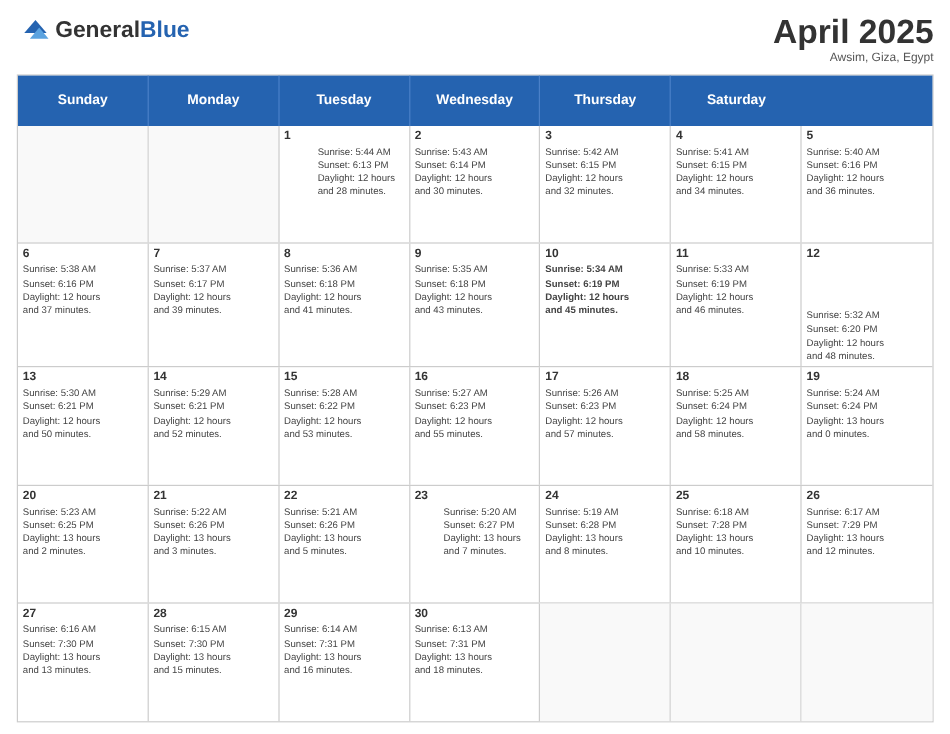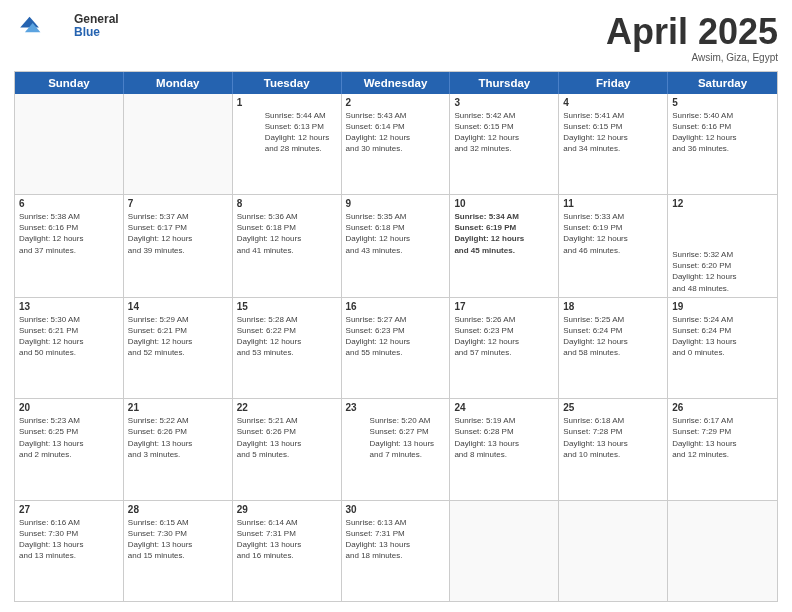--- a/index.html
+++ b/index.html
@@ -23,37 +23,36 @@
       align-items: flex-start;
       margin-bottom: 8px;
     }
     .logo {
       display: flex;
       align-items: center;
       gap: 4px;
     }
     .logo-text {
       display: flex;
-      flex-direction: column;
-      font-size: 12px;
+      flex-direction: row;
+      font-size: 19px;
       font-weight: bold;
       color: #333;
       line-height: 1.1;
-      margin-left: 28px;
     }
     .logo-text span:first-child { color: #333; }
     .logo-icon {
       width: 28px;
       height: 28px;
     }
     .title-block {
       text-align: right;
     }
     .main-title {
-      font-size: 36px;
+      font-size: 28px;
       font-weight: bold;
       color: #333;
       line-height: 1.1;
     }
     .subtitle {
       font-size: 10px;
       color: #555;
     }
     .calendar {
       flex: 1;
@@ -64,21 +63,21 @@
     .cal-header-row {
       display: grid;
       grid-template-columns: repeat(7, 1fr);
       background: #2563b0;
     }
     .cal-header-cell {
       color: #fff;
       font-size: 11.5px;
       font-weight: bold;
       text-align: center;
-      padding: 5px 3px;
+      padding: 15px 3px;
       border-right: 1px solid #4a80c8;
     }
     .cal-header-cell:last-child { border-right: none; }
     .cal-body {
       flex: 1;
       display: flex;
       flex-direction: column;
     }
     .cal-week {
       display: grid;
@@ -130,21 +129,20 @@
     </div>
   </div>
 
   <div class="calendar">
     <div class="cal-header-row" id="cal-header">
         <div class="cal-header-cell">Sunday</div>
         <div class="cal-header-cell">Monday</div>
         <div class="cal-header-cell">Tuesday</div>
         <div class="cal-header-cell">Wednesday</div>
         <div class="cal-header-cell">Thursday</div>
-        <div class="cal-header-cell">Friday</div>
         <div class="cal-header-cell">Saturday</div>
       </div>
     <div class="cal-body" id="cal-body">
         <div class="cal-week">
           <div class="cal-cell empty"></div>
           <div class="cal-cell empty"></div>
           <div class="cal-cell">
             <div class="day-num">1</div>
             <div class="day-info" style="white-space: pre-line; margin-left: 28px;">Sunrise: 5:44 AM
 Sunset: 6:13 PM

